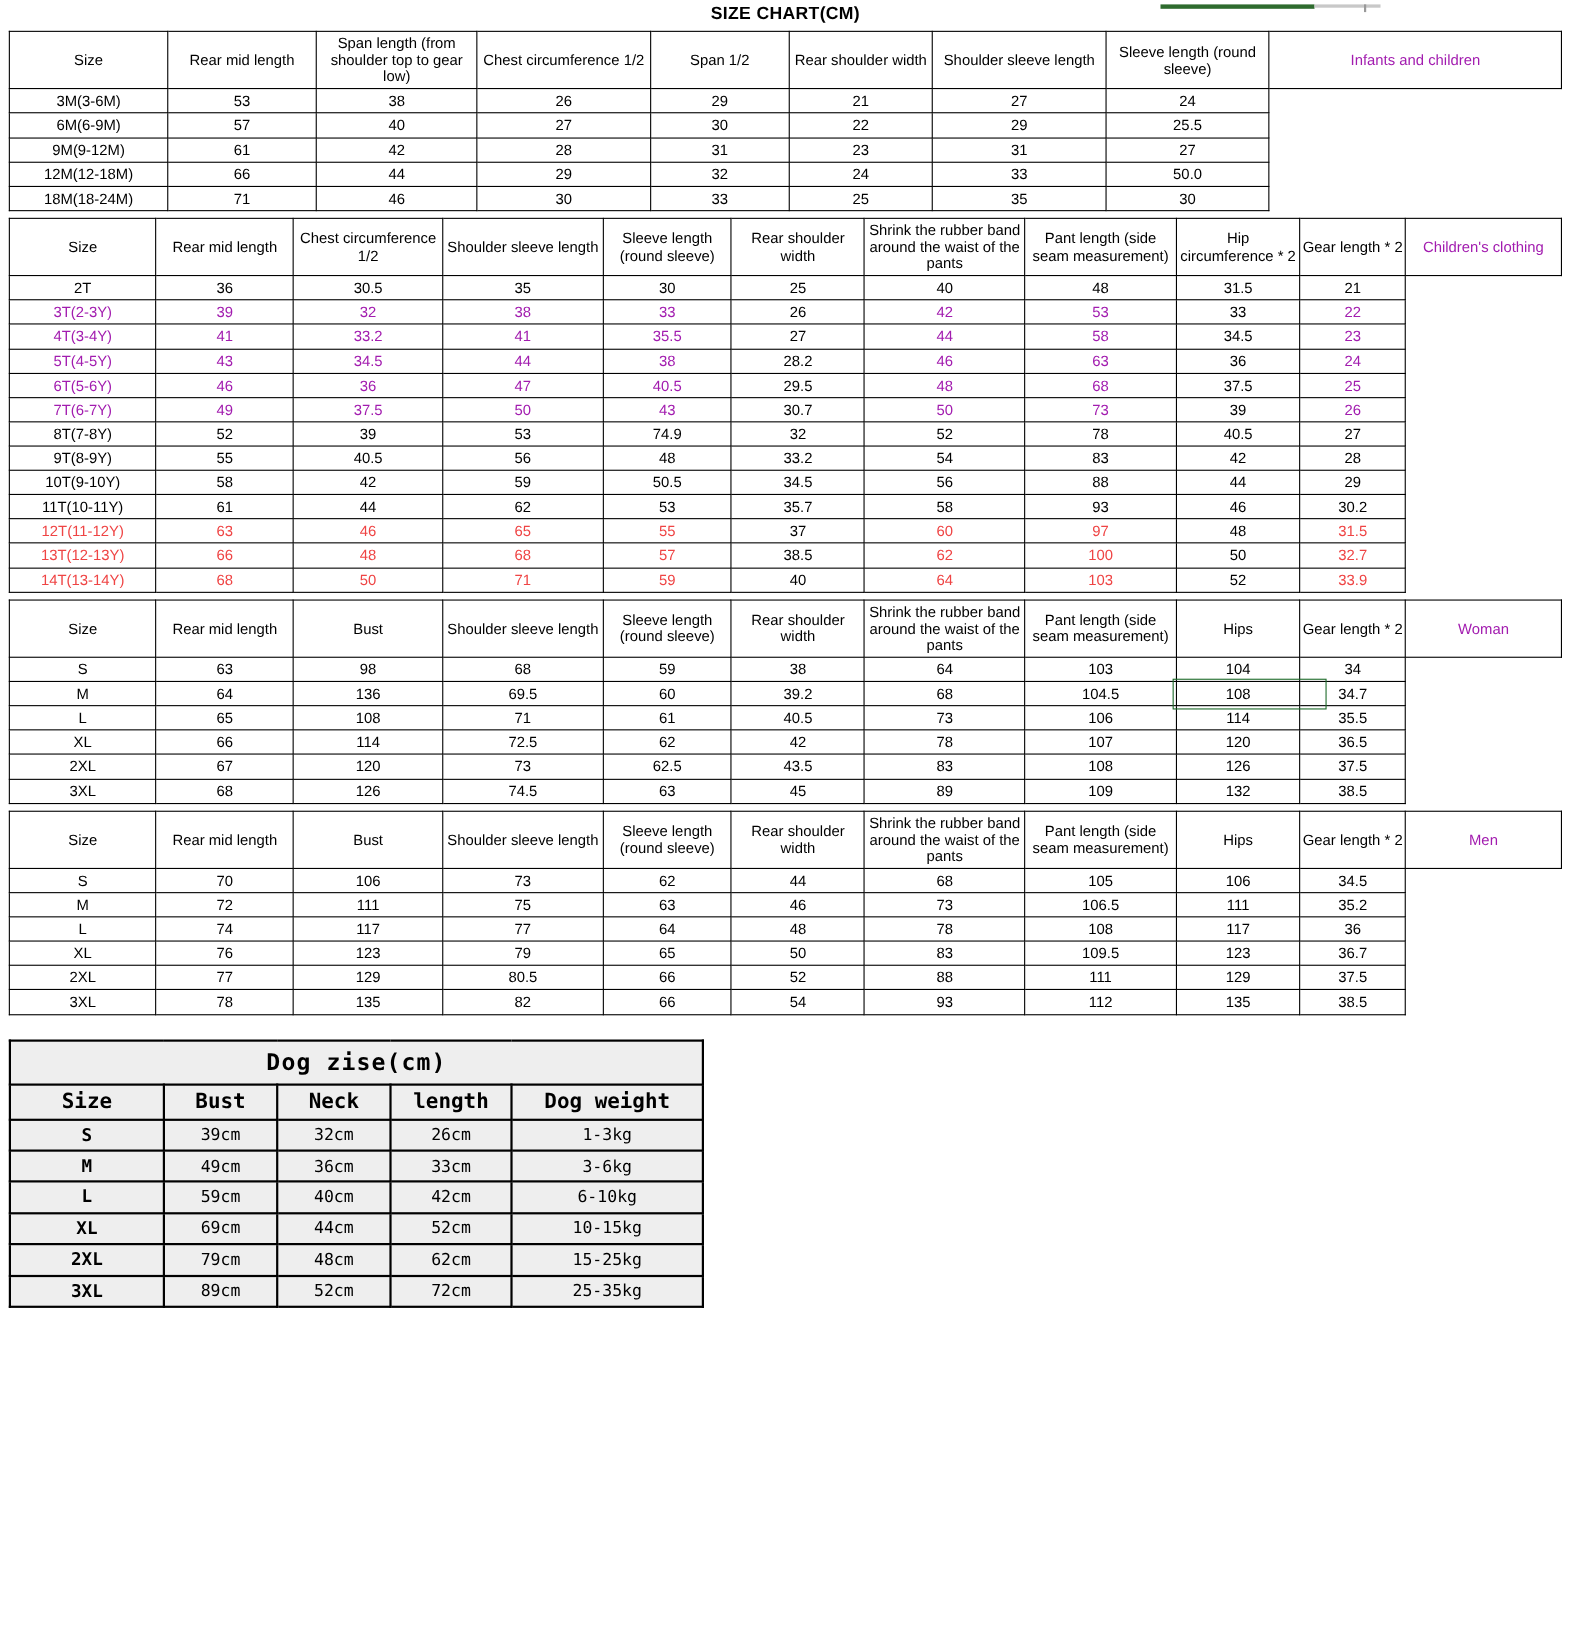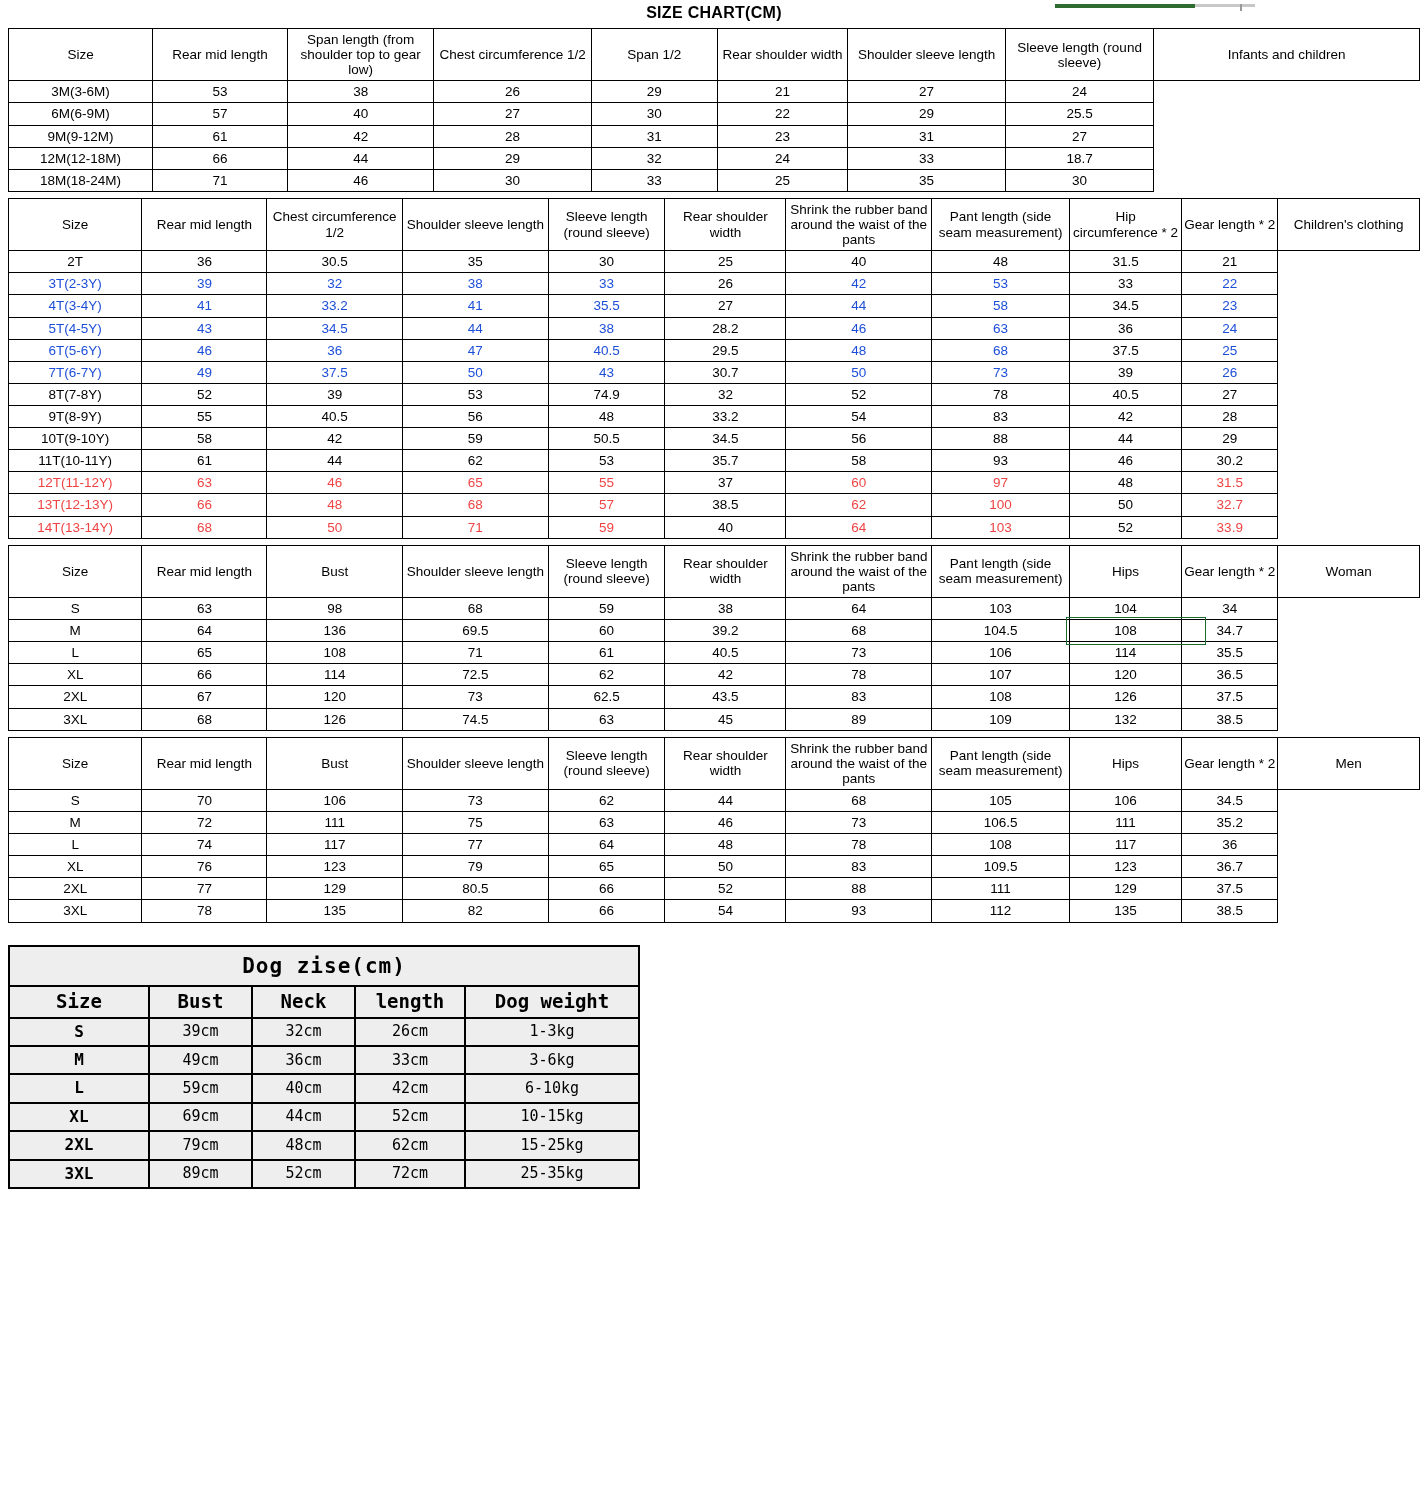--- a/index.html
+++ b/index.html
@@ -74,27 +74,27 @@
     padding: 3px 2px;
     line-height: 1.12;
   }
   table.sz thead td {
     font-size: 13.5px;
     height: 42px;
     font-weight: normal;
   }
   .tbl-wrap { margin-bottom: 6px; }
   .cat {
-    color: #000000;
+    color: #a21caf;
     font-weight: bold;
     font-size: 19px;
     line-height: 1.25;
   }
   .cat-sm { font-size: 18px; }
-  .row-blue td { color: #1d4ed8; }
+  .row-blue td { color: #a21caf; }
   .row-blue td.black { color: #000000; }
   .row-red td { color: #ef4444; }
   .row-red td.black { color: #000000; }
   
   .sel-outline {
     position: absolute;
     border: 1.5px solid #1d6b2a;
     pointer-events: none;
   }
   
@@ -203,21 +203,21 @@
         <td>27</td>
       </tr>
       <tr>
         <td>12M(12-18M)</td>
         <td>66</td>
         <td>44</td>
         <td>29</td>
         <td>32</td>
         <td>24</td>
         <td>33</td>
-        <td>18.7</td>
+        <td>50.0</td>
       </tr>
       <tr>
         <td>18M(18-24M)</td>
         <td>71</td>
         <td>46</td>
         <td>30</td>
         <td>33</td>
         <td>25</td>
         <td>35</td>
         <td>30</td>

